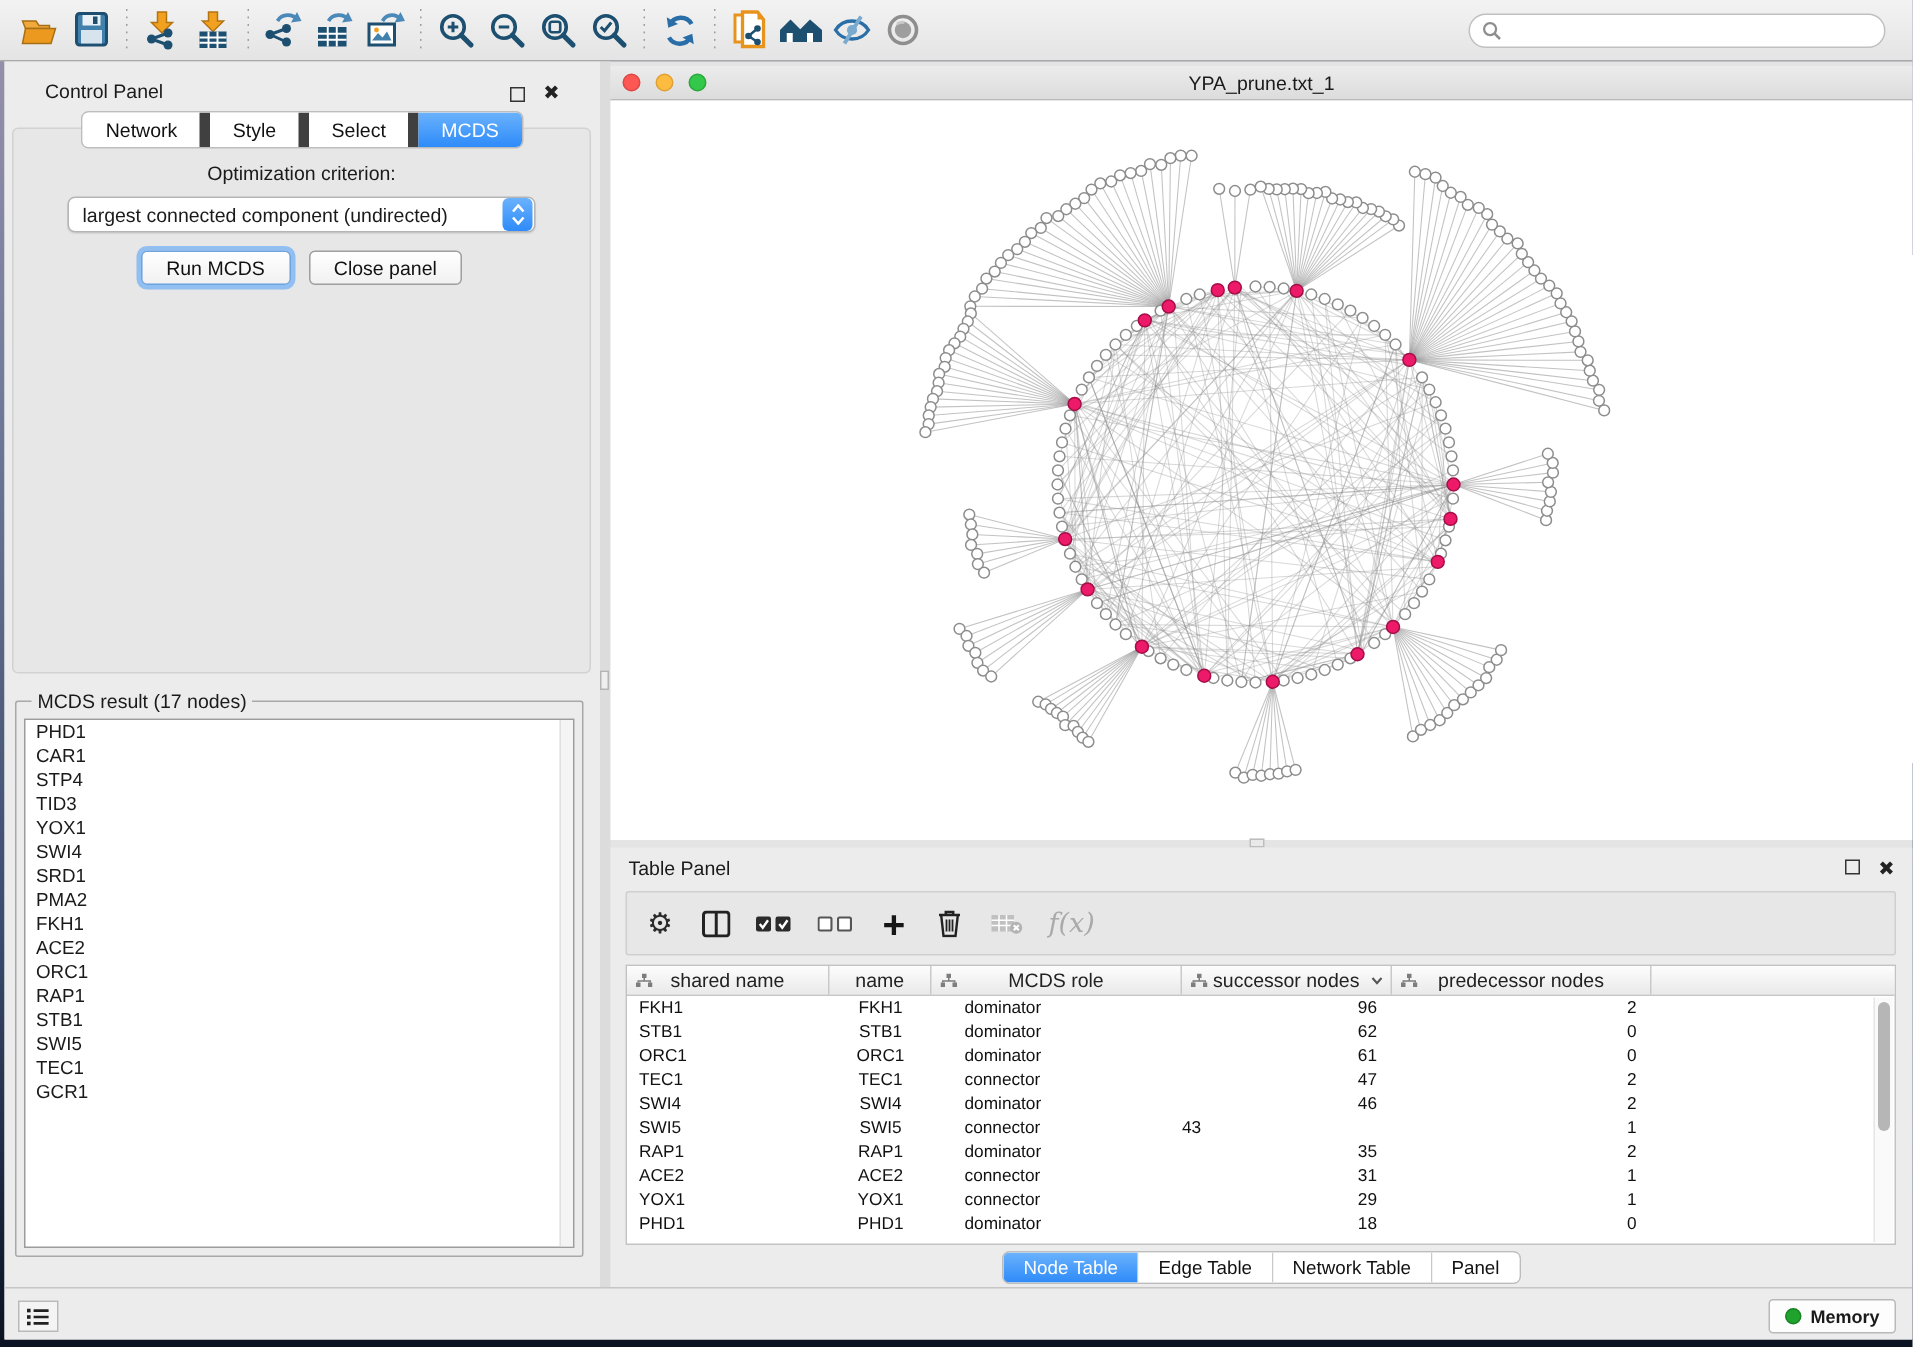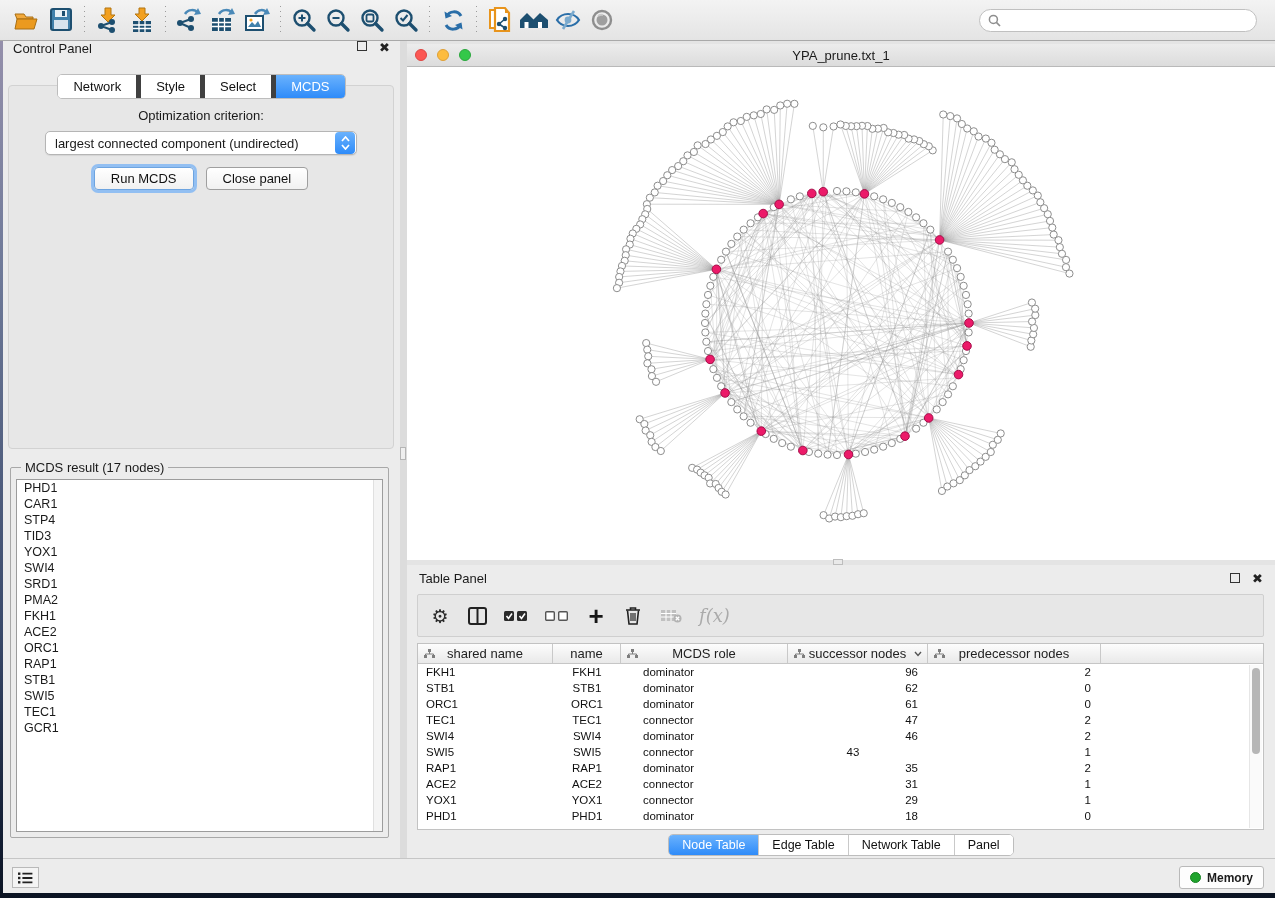--- a/index.html
+++ b/index.html
@@ -27,26 +27,26 @@
     width:278px; height:23px; border:1px solid #c0c0c0; border-radius:12px;
     background:#fff; display:flex; align-items:center; padding:0 8px; margin-right:8px;
   }
   .searchbox input { border:none; outline:none; flex:1; font-size:12px; background:transparent; margin-left:5px; }
 
   
   .app-body { position:absolute; left:3px; top:41px; right:0; bottom:5px; background:#e4e4e4; }
 
   
   .control-panel { position:absolute; left:3px; top:41px; width:397px; height:817px; background:#ececec; }
-  .panel-head { height:27px; display:flex; align-items:flex-start; padding:0 10px; font-size:13px; }
+  .panel-head { height:27px; display:flex; align-items:flex-end; padding:0 27px; font-size:13px; }
   .panel-head .ph-title { flex:1; }
   .winbtn-float { width:10px; height:10px; border:1.5px solid #333; margin-right:12px; }
   .winbtn-close { font-size:13px; color:#222; line-height:1; font-weight:bold; }
   .seg-tabs { display:flex; border:1px solid #bdbdbd; border-radius:5px; background:#fff; overflow:hidden; width:max-content; }
-  .seg-tab { padding:4px 15px; font-size:13px; border-right:5px solid #404040; background:#fff; color:#111; }
+  .seg-tab { padding:4px 15px; font-size:13px; border-right:7px solid #404040; background:#fff; color:#111; }
   .seg-tab:last-child { border-right:none; }
   .seg-tab.sel { background:linear-gradient(180deg,#6ab2fd,#2e8bf9); color:#fff; }
   .cp-tabs-row { display:flex; justify-content:center; margin-top:6px; position:relative; z-index:2; }
   .cp-inner {
     position:absolute; left:5px; right:6px; top:44px; height:364px;
     background:#e7e7e7; border:1px solid #d2d2d2; border-radius:4px;
   }
   .opt-label { text-align:center; font-size:13px; margin-top:22px; }
   .mac-select {
     margin:8px auto 0; width:312px; height:24px; background:#fff;
@@ -1136,21 +1136,21 @@
             <div class="td" style="width: 135px; padding-left: 8px;">SWI4</div>
             <div class="td" style="width: 68px; text-align: center;">SWI4</div>
             <div class="td" style="width: 167px; padding-left: 22px;">dominator</div>
             <div class="td" style="width: 140px; text-align: right; padding-right: 10px;">46</div>
             <div class="td" style="width: 173px; text-align: right; padding-right: 10px;">2</div>
           </div>
           <div class="trow">
             <div class="td" style="width: 135px; padding-left: 8px;">SWI5</div>
             <div class="td" style="width: 68px; text-align: center;">SWI5</div>
             <div class="td" style="width: 167px; padding-left: 22px;">connector</div>
-            <div class="td" style="width: 140px; text-align: center; padding-right: 10px;">43</div>
+            <div class="td" style="width: 140px; text-align: left; padding-right: 10px;">43</div>
             <div class="td" style="width: 173px; text-align: right; padding-right: 10px;">1</div>
           </div>
           <div class="trow">
             <div class="td" style="width: 135px; padding-left: 8px;">RAP1</div>
             <div class="td" style="width: 68px; text-align: center;">RAP1</div>
             <div class="td" style="width: 167px; padding-left: 22px;">dominator</div>
             <div class="td" style="width: 140px; text-align: right; padding-right: 10px;">35</div>
             <div class="td" style="width: 173px; text-align: right; padding-right: 10px;">2</div>
           </div>
           <div class="trow">

